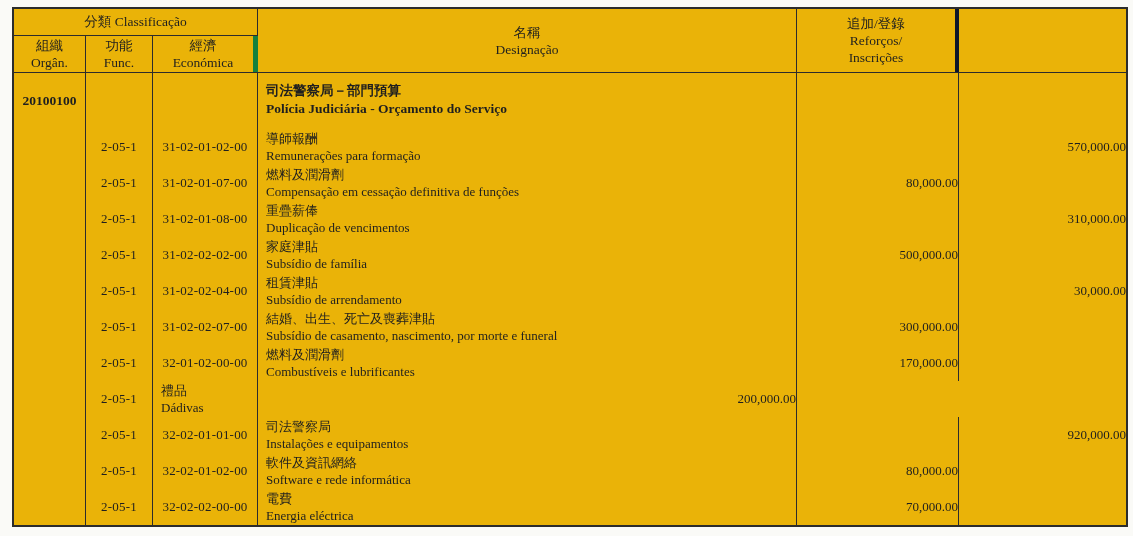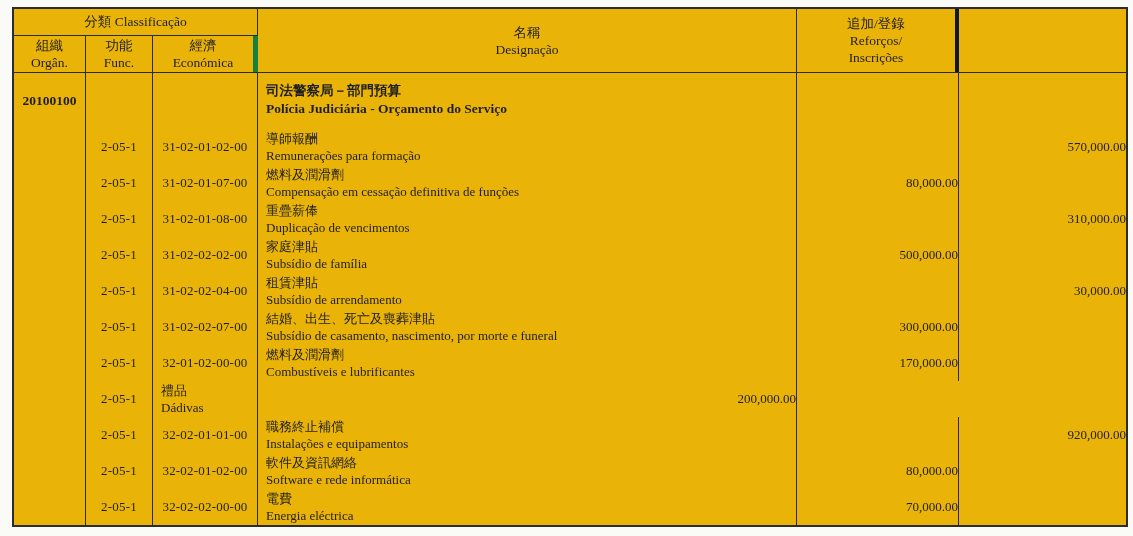--- a/index.html
+++ b/index.html
@@ -238,21 +238,21 @@
       </div>
       <div class="cell amount-cell">200,000.00</div>
       <div class="cell last amount-cell"></div>
     </div>
 
     <div class="grid-row item-row">
       <div class="cell"></div>
       <div class="cell code-cell">2-05-1</div>
       <div class="cell code-cell">32-02-01-01-00</div>
       <div class="cell desig-cell">
-        <div class="zh">職務終止補償</div>
+        <div class="zh">司法警察局</div>
         <div class="pt">Instalações e equipamentos</div>
       </div>
       <div class="cell amount-cell"></div>
       <div class="cell last amount-cell">920,000.00</div>
     </div>
 
     <div class="grid-row item-row">
       <div class="cell"></div>
       <div class="cell code-cell">2-05-1</div>
       <div class="cell code-cell">32-02-01-02-00</div>

